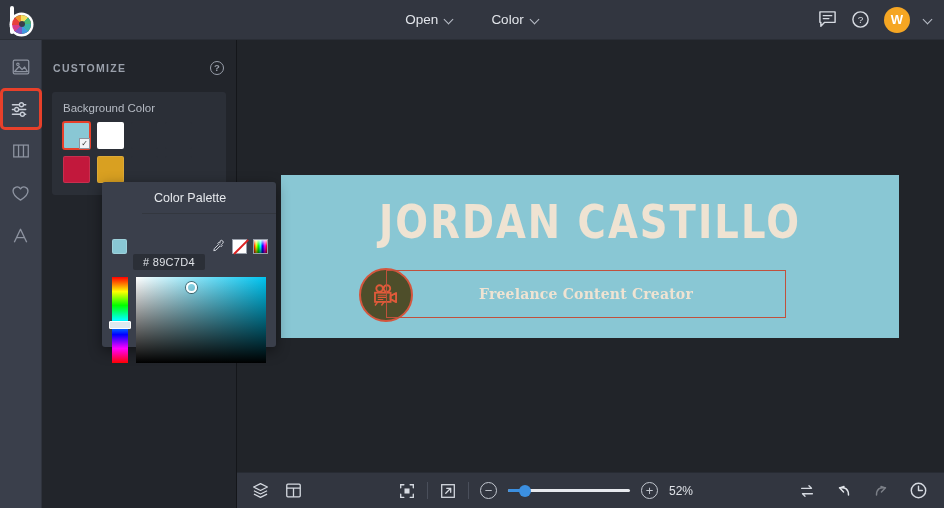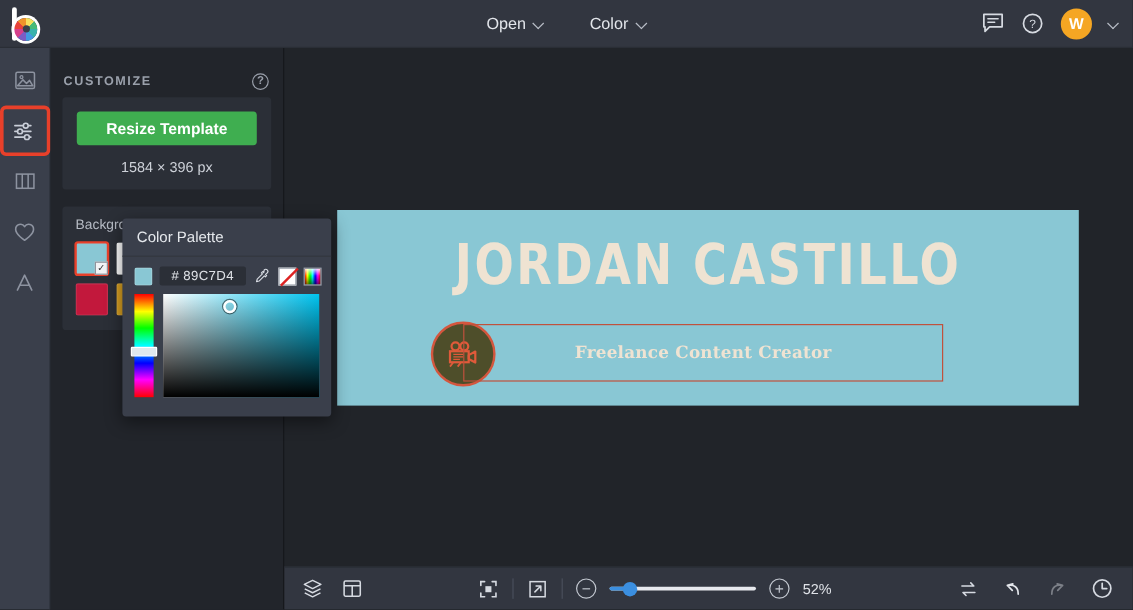--- a/index.html
+++ b/index.html
@@ -127,27 +127,28 @@
   
   .popup {
     position:absolute; left:102px; top:182px; width:174px; height:165px;
     background:#3a3f4b; border-radius:3px;
     box-shadow:0 4px 14px rgba(0,0,0,0.45);
     z-index:40;
   }
   .popup-title {
     padding:9px 12px 8px 12px; font-size:12.5px; color:#e5e8ec;
     border-bottom:1px solid #33373f;
+    margin-left:40px;
   }
   .popup-row { display:flex; align-items:center; padding:8px 8px 7px 10px; gap:6px; }
   .mini-sw { width:15px; height:15px; border-radius:2px; border:1px solid rgba(255,255,255,0.18); }
   .hexfield {
     background:#2b2f37; border-radius:2px; padding:2px 10px;
     font-size:11px; color:#dfe2e7; font-family:"Liberation Sans", sans-serif;
-    letter-spacing:0.3px; cursor:text;
+    letter-spacing:0.3px; cursor:text;margin-top:32px;
   }
   .sw-none {
     width:15px; height:15px; background:#ffffff; border:1px solid #9aa0ab; position:relative; cursor:pointer;
   }
   .sw-none::after{
     content:""; position:absolute; left:-2px; top:6px; width:20px; height:1.6px;
     background:#d22; transform:rotate(-45deg);
   }
   .sw-rainbow {
     width:15px; height:15px; cursor:pointer; border:1px solid #9aa0ab;
@@ -310,24 +311,20 @@
       </svg>
     </div>
   </div>
 
   <div class="panel">
     <div class="panel-head">
       <div class="panel-title">CUSTOMIZE</div>
       <div class="help-circle">?</div>
     </div>
 
-    <div class="card">
-      <button class="resize-btn">Resize Template</button>
-      <div class="dims">1584 × 396 px</div>
-    </div>
 
     <div class="section">
       <div class="section-label">Background Color</div>
       <div class="swatch-grid">
         <div class="swatch sel" style="background:#89c7d4">
           <span class="tick">✓</span>
         </div>
         <div class="swatch" style="background:#ffffff"></div>
         <div class="swatch" style="background:#2b2f37;border-color:transparent"></div>
         <div class="swatch" style="background:#2b2f37;border-color:transparent"></div>

